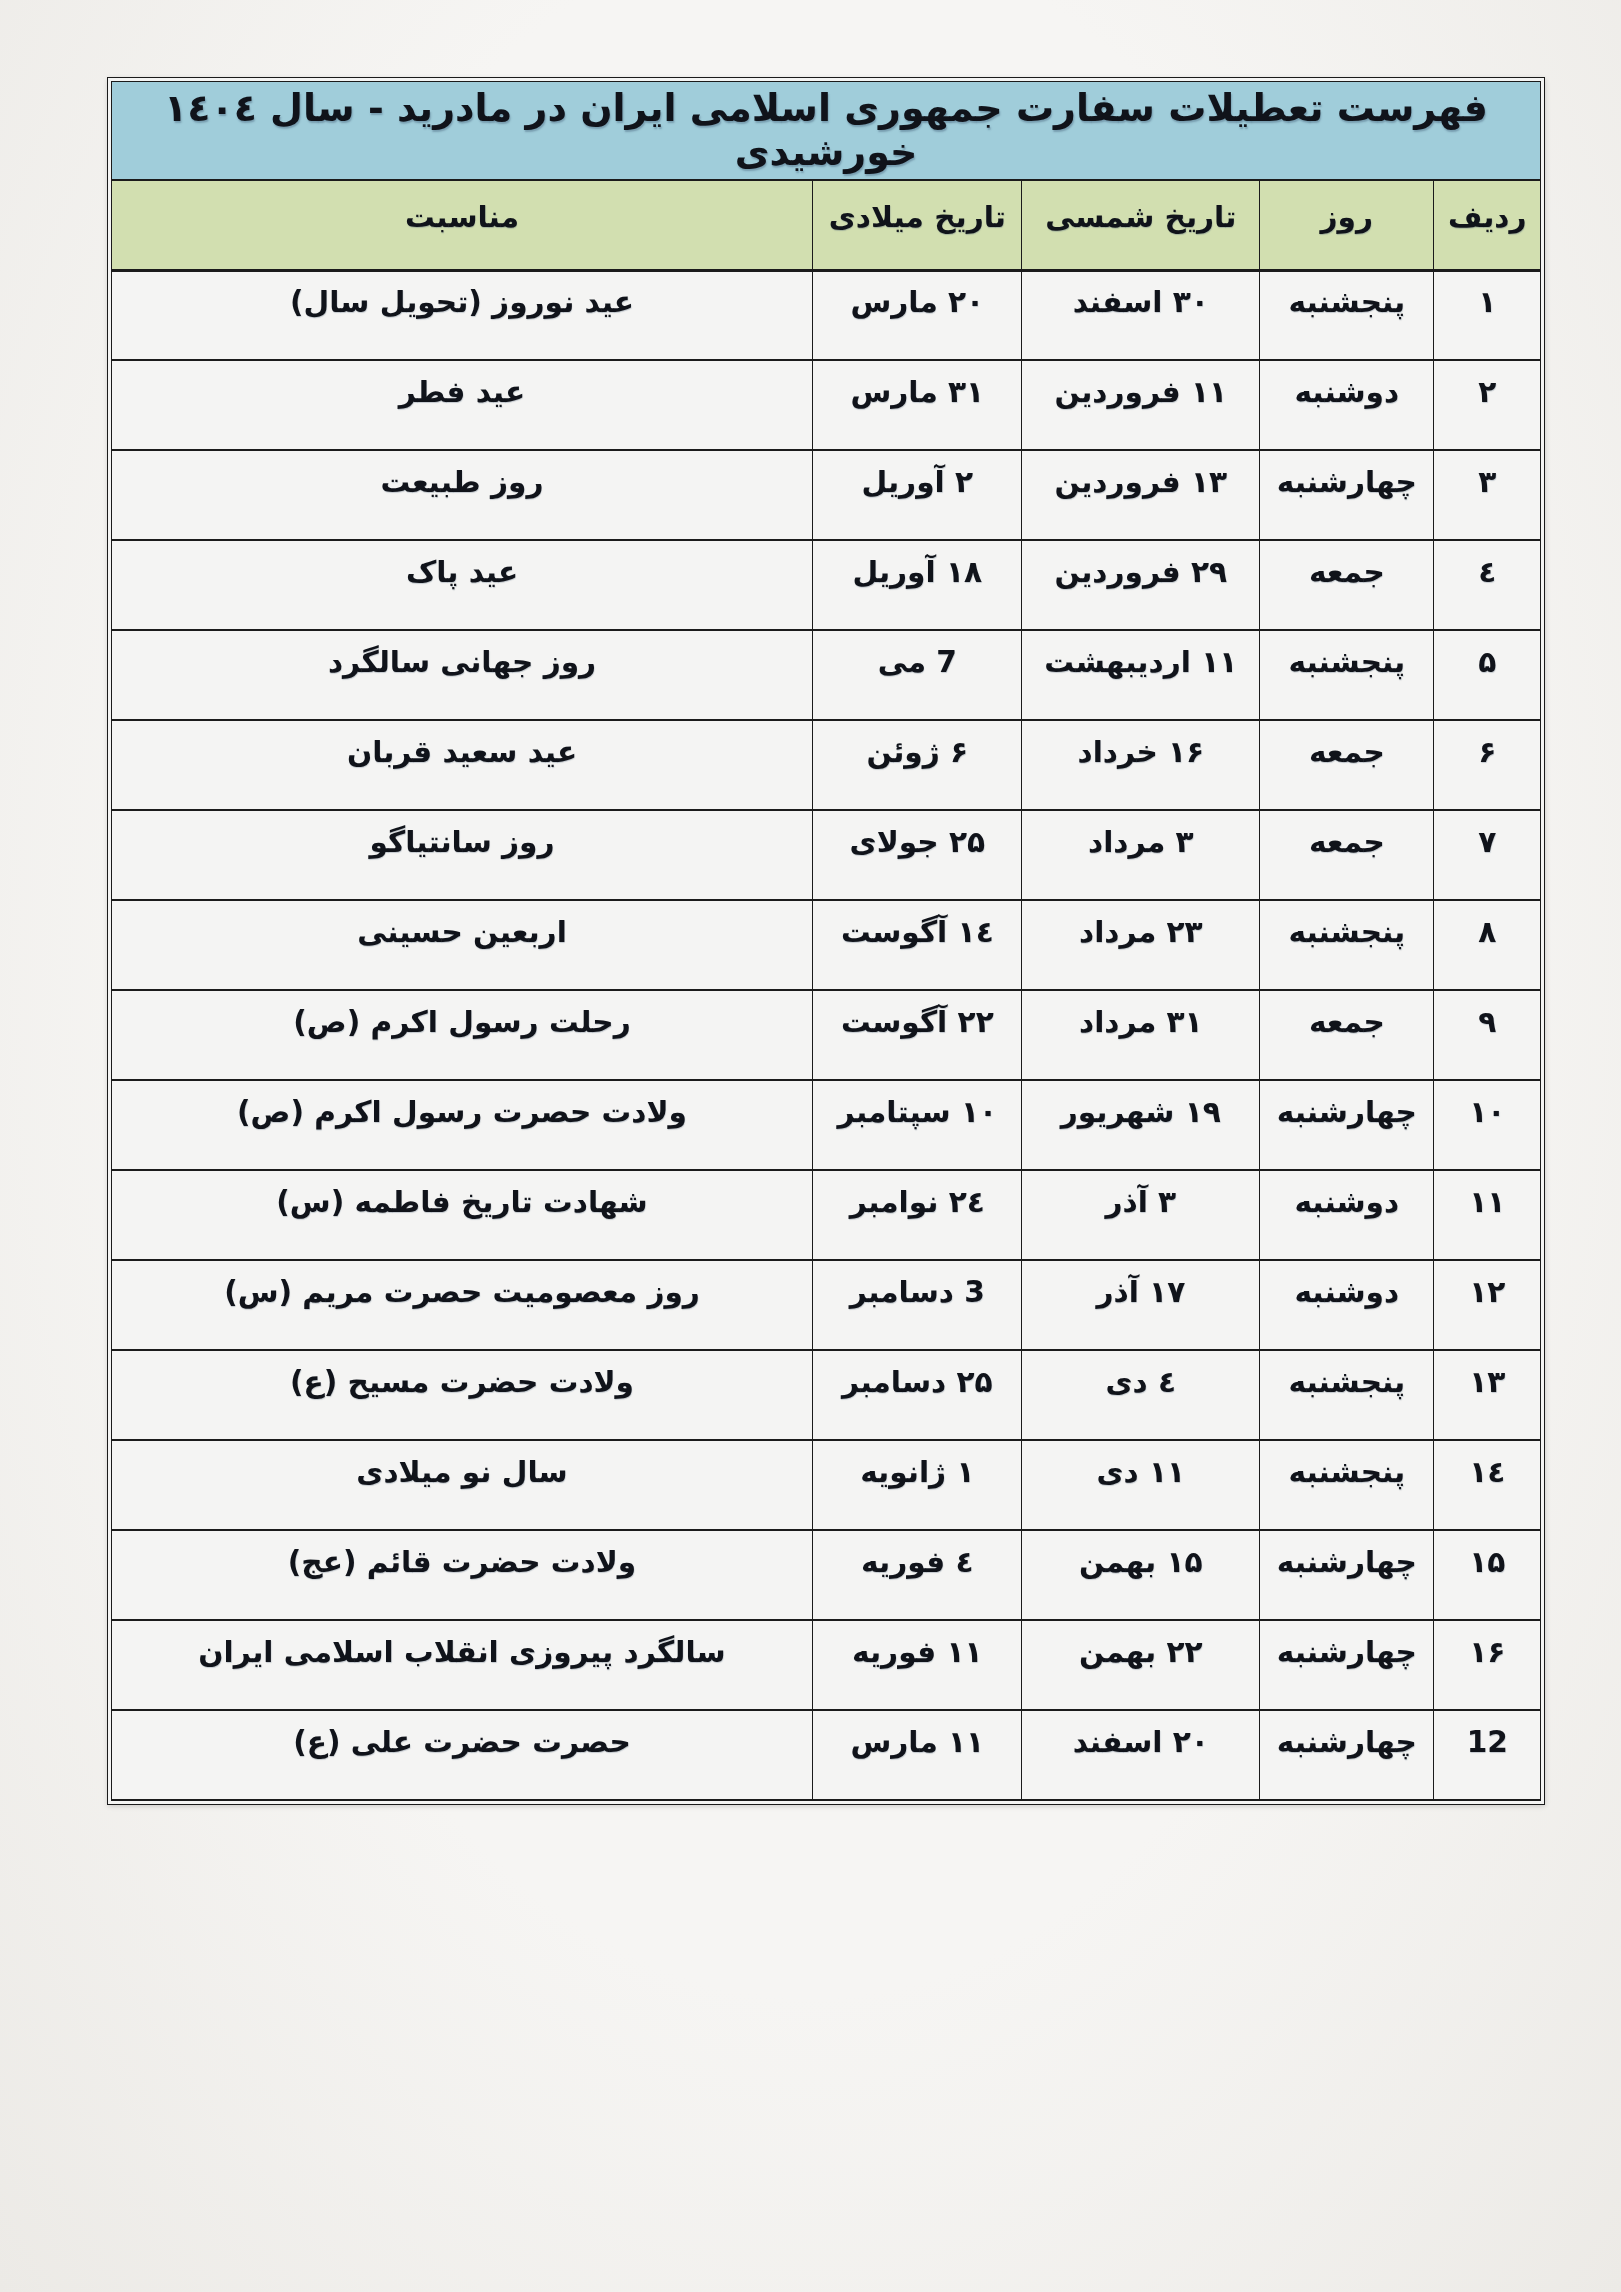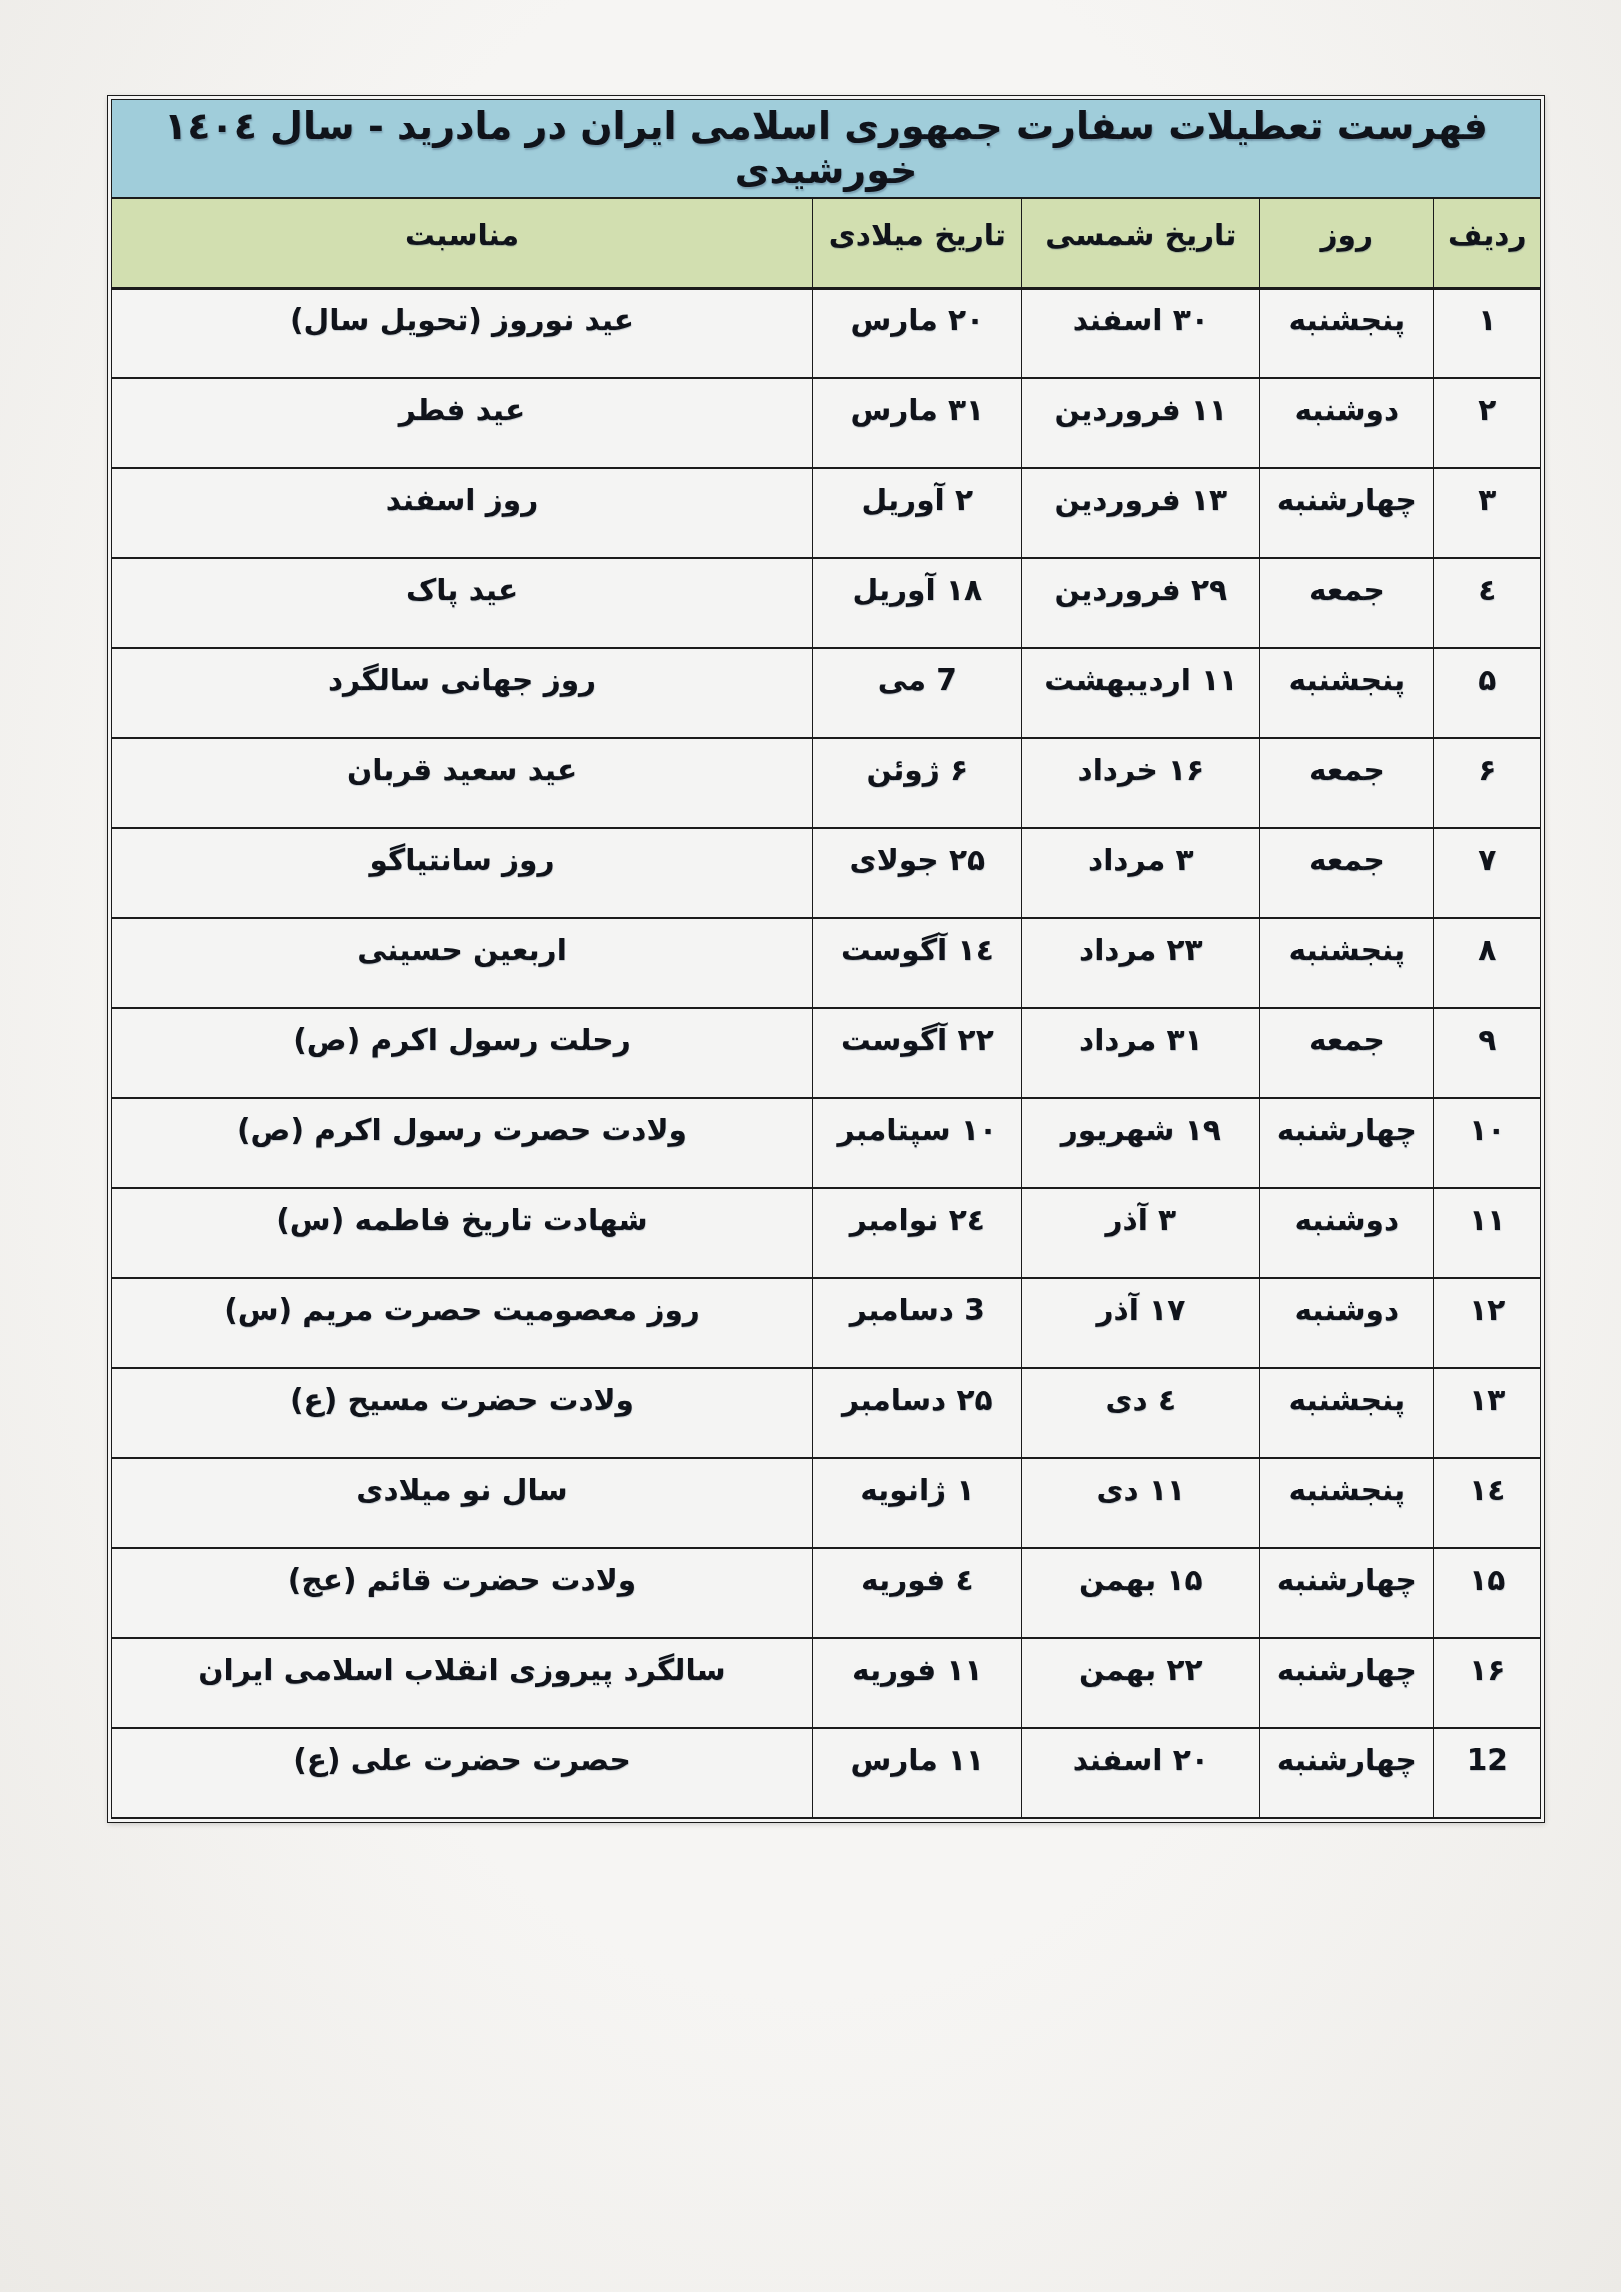--- a/index.html
+++ b/index.html
@@ -18,21 +18,21 @@
     position: relative;
     background: var(--page-bg);
     background-image: radial-gradient(ellipse at 50% 42%, #f6f5f3 55%, #eceae6 100%);
     font-family: "DejaVu Sans", sans-serif;
     color: var(--text);
     overflow: hidden;
   }
   .table-frame {
     position: absolute;
     left: 107px;
-    top: 95px;
+    top: 77px;
     width: 1438px;
     border: 1.8px solid var(--border);
     padding: 2.7px;
     background: var(--cell-bg);
     box-shadow: 0.9px 1.8px 5.4px rgba(0,0,0,0.18);
   }
   table {
     width: 100%;
     border-collapse: collapse;
     table-layout: fixed;
@@ -111,21 +111,21 @@
             <td>دوشنبه</td>
             <td>۱۱ فروردین</td>
             <td>۳۱ مارس</td>
             <td>عید فطر</td>
           </tr>
           <tr>
             <td>۳</td>
             <td>چهارشنبه</td>
             <td>۱۳ فروردین</td>
             <td>۲ آوریل</td>
-            <td>روز اسفند</td>
+            <td>روز طبیعت</td>
           </tr>
           <tr>
             <td>٤</td>
             <td>جمعه</td>
             <td>۲۹ فروردین</td>
             <td>۱۸ آوریل</td>
             <td>عید پاک</td>
           </tr>
           <tr>
             <td>۵</td>

